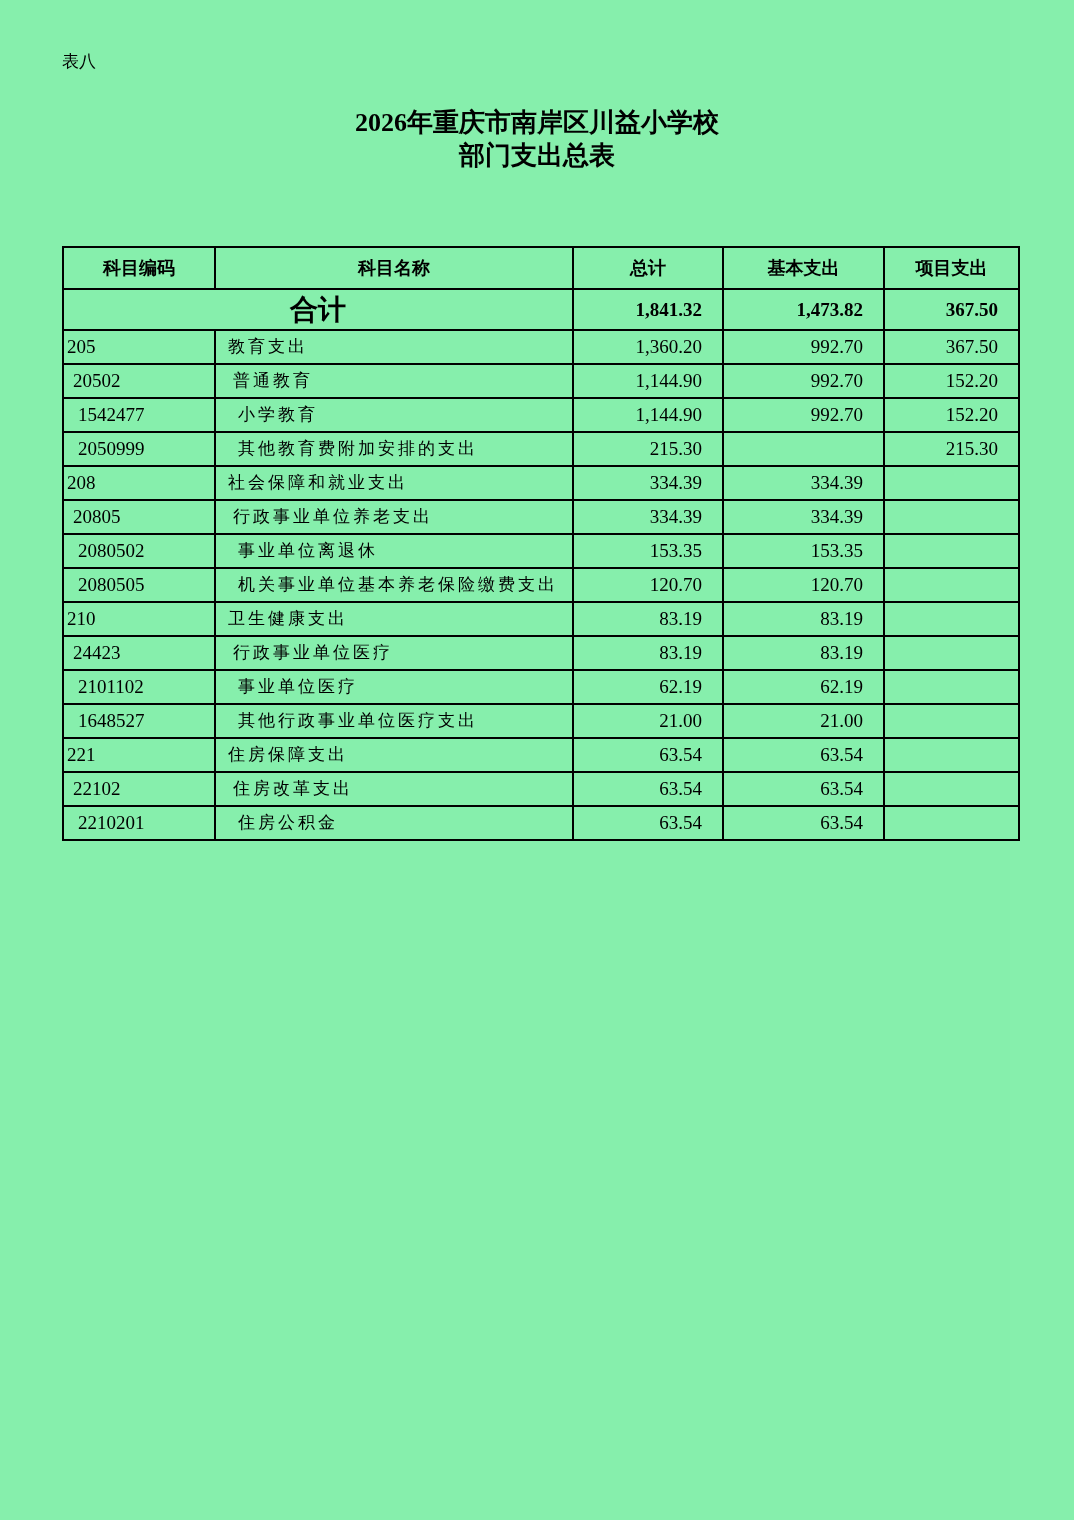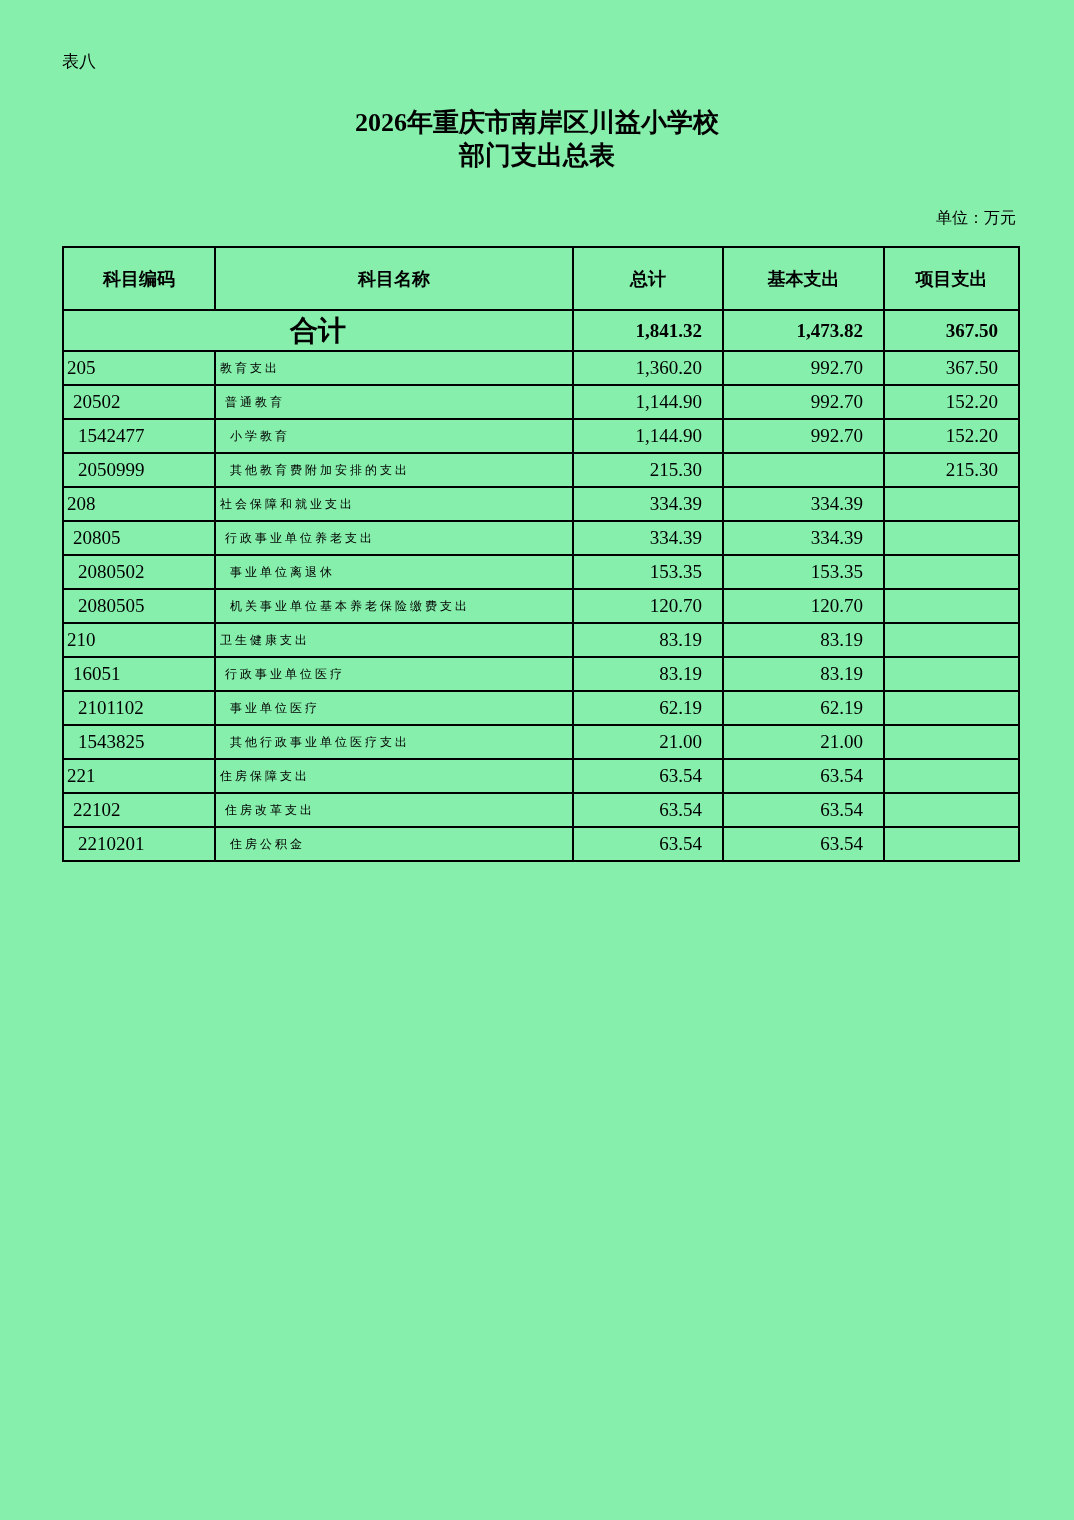--- a/index.html
+++ b/index.html
@@ -42,45 +42,45 @@
     width: 956px;
     border-collapse: collapse;
     table-layout: fixed;
   }
   .budget-table th, .budget-table td {
     border: 2px solid #000000;
     vertical-align: middle;
     padding: 0;
     overflow: hidden;
   }
-  .budget-table thead tr { height: 63px; }
+  .budget-table thead tr { height: 42px; }
   .budget-table th {
     font-family: "Liberation Sans", "DejaVu Sans", sans-serif;
     font-weight: bold;
     font-size: 18px;
     text-align: center;
   }
   tr.total-row { height: 41px; }
   .total-label {
     text-align: center;
     font-weight: bold;
     font-size: 28px;
   }
   .total-row .num { font-weight: bold; }
   tr.data-row { height: 23px; }
   td.code {
     font-size: 19px;
     text-align: left;
     white-space: nowrap;
   }
   td.name {
-    font-size: 12px;
+    font-size: 17px;
     letter-spacing: 3px;
     line-height: 26px;
-    padding: 3px 0;
+    padding: 3px 8px;
     text-align: left;
     word-break: break-all;
   }
   td.num {
     font-size: 19px;
     text-align: right;
     padding-right: 20px;
     white-space: nowrap;
   }
   .code.lvl1 { text-indent: 3px; }
@@ -95,21 +95,20 @@
 
 <div class="page">
 
   <div class="corner-label">表八</div>
 
   <div class="doc-title">
     <div>2026年重庆市南岸区川益小学校</div>
     <div>部门支出总表</div>
   </div>
 
-  <div class="unit-label">单位：万元</div>
 
   <table class="budget-table">
     <colgroup>
       <col style="width:152px">
       <col style="width:358px">
       <col style="width:150px">
       <col style="width:161px">
       <col style="width:135px">
     </colgroup>
     <thead>
@@ -186,35 +185,35 @@
     <td class="num"></td>
   </tr>
         <tr class="data-row">
     <td class="code lvl1">210</td>
     <td class="name lvl1">卫生健康支出</td>
     <td class="num">83.19</td>
     <td class="num">83.19</td>
     <td class="num"></td>
   </tr>
         <tr class="data-row">
-    <td class="code lvl2">16051</td>
+    <td class="code lvl2">24423</td>
     <td class="name lvl2">行政事业单位医疗</td>
     <td class="num">83.19</td>
     <td class="num">83.19</td>
     <td class="num"></td>
   </tr>
         <tr class="data-row">
     <td class="code lvl3">2101102</td>
     <td class="name lvl3">事业单位医疗</td>
     <td class="num">62.19</td>
     <td class="num">62.19</td>
     <td class="num"></td>
   </tr>
         <tr class="data-row">
-    <td class="code lvl3">1543825</td>
+    <td class="code lvl3">1648527</td>
     <td class="name lvl3">其他行政事业单位医疗支出</td>
     <td class="num">21.00</td>
     <td class="num">21.00</td>
     <td class="num"></td>
   </tr>
         <tr class="data-row">
     <td class="code lvl1">221</td>
     <td class="name lvl1">住房保障支出</td>
     <td class="num">63.54</td>
     <td class="num">63.54</td>

